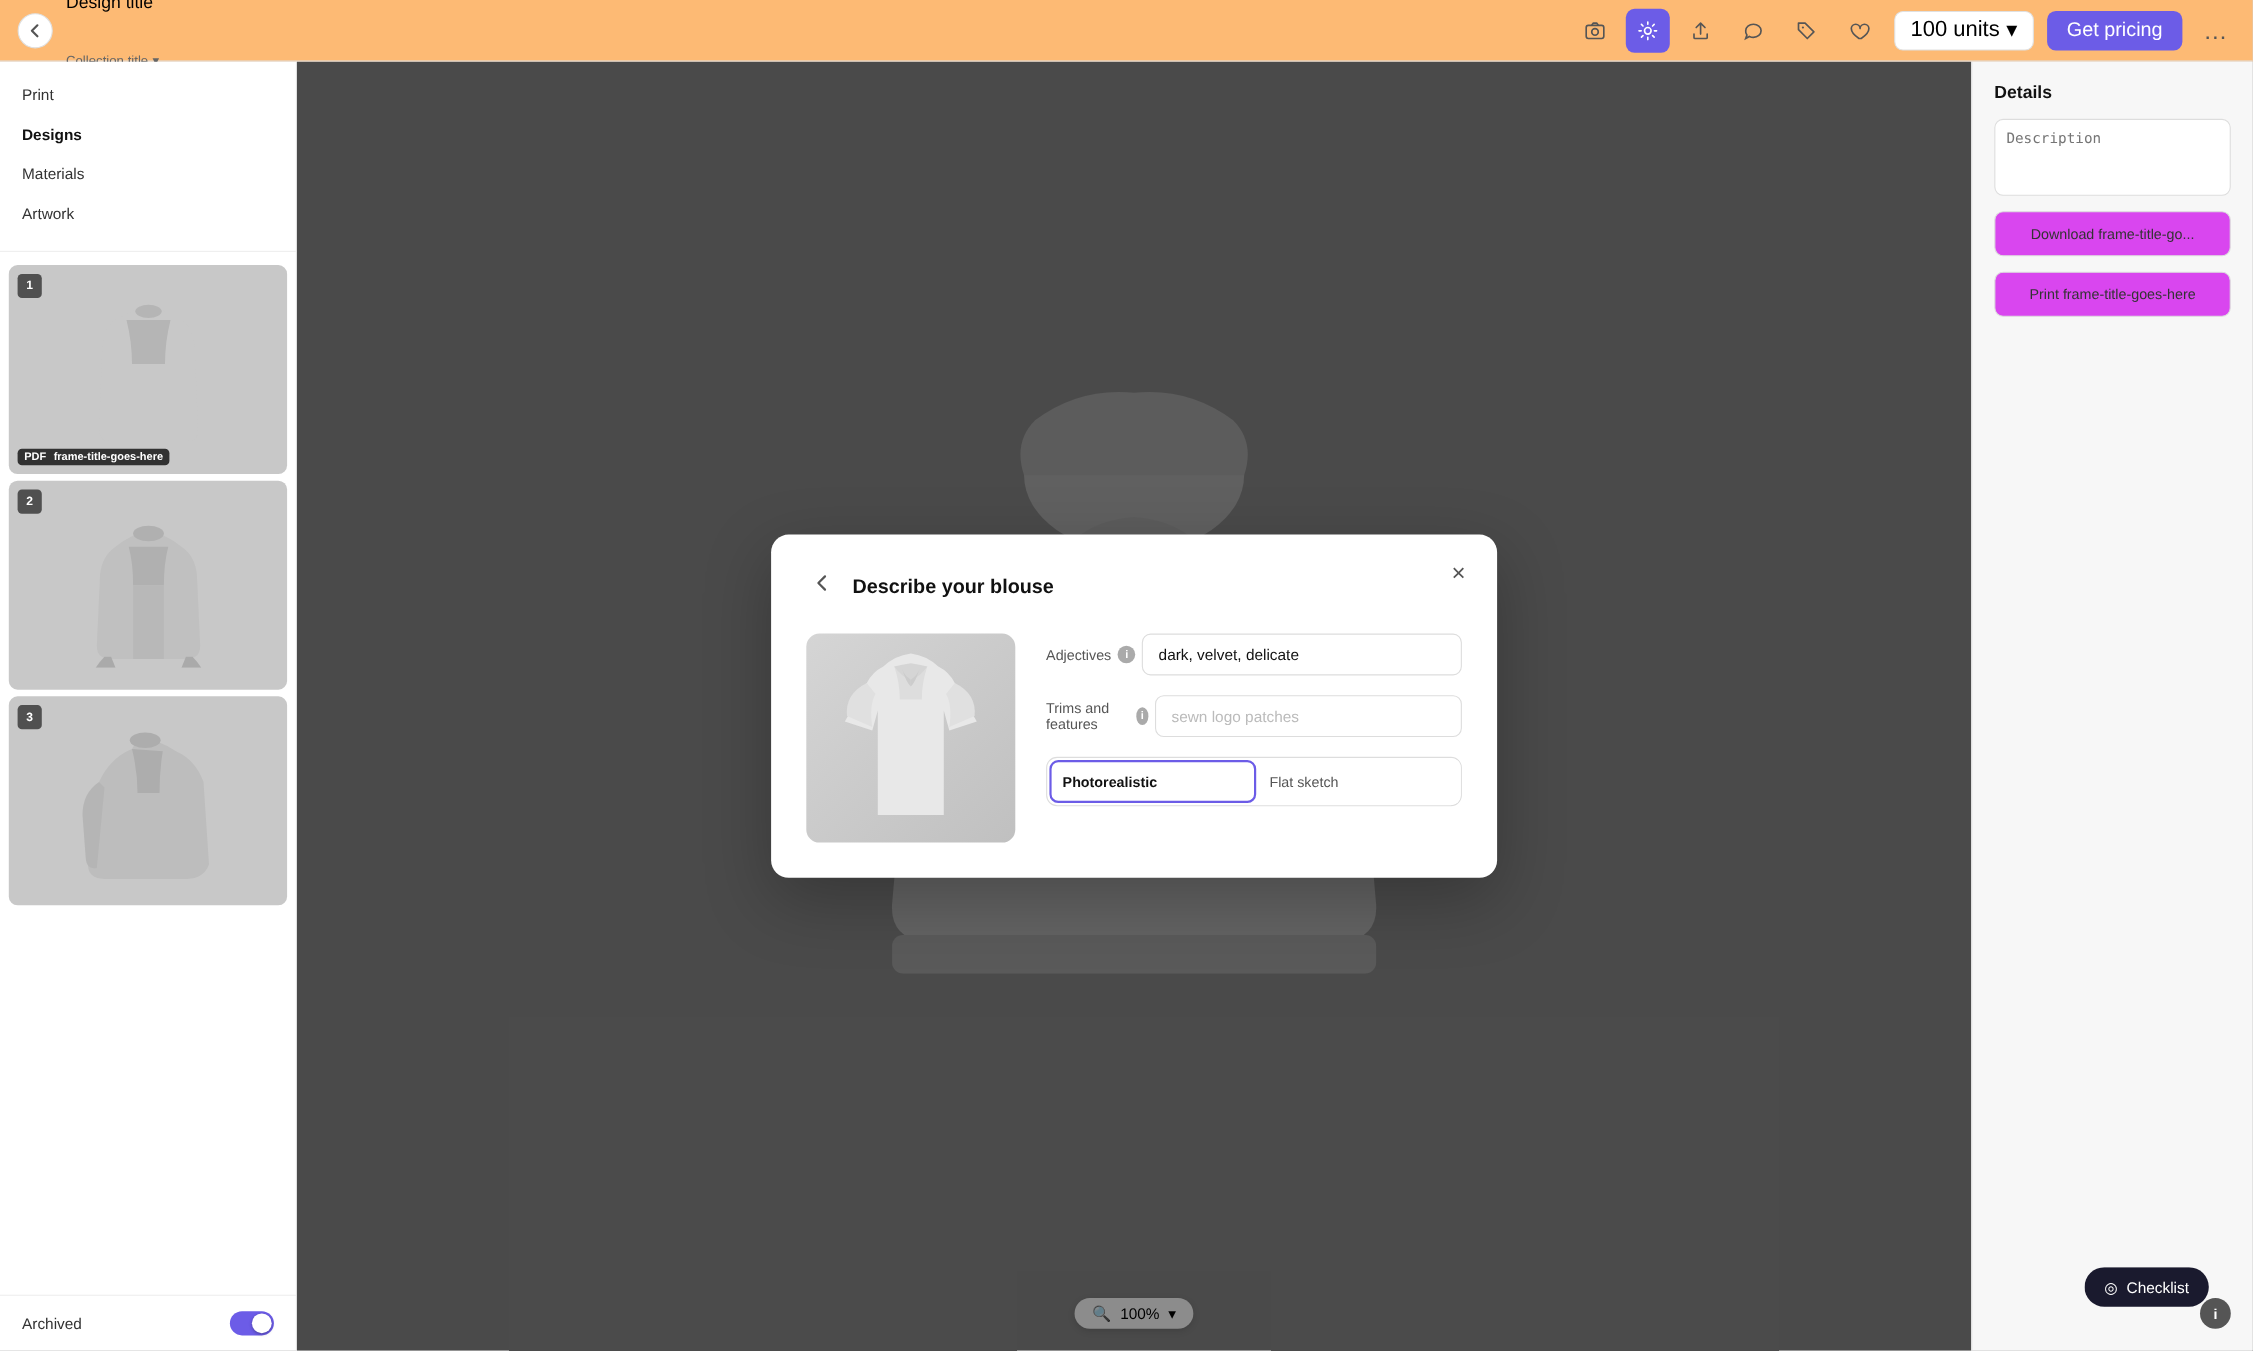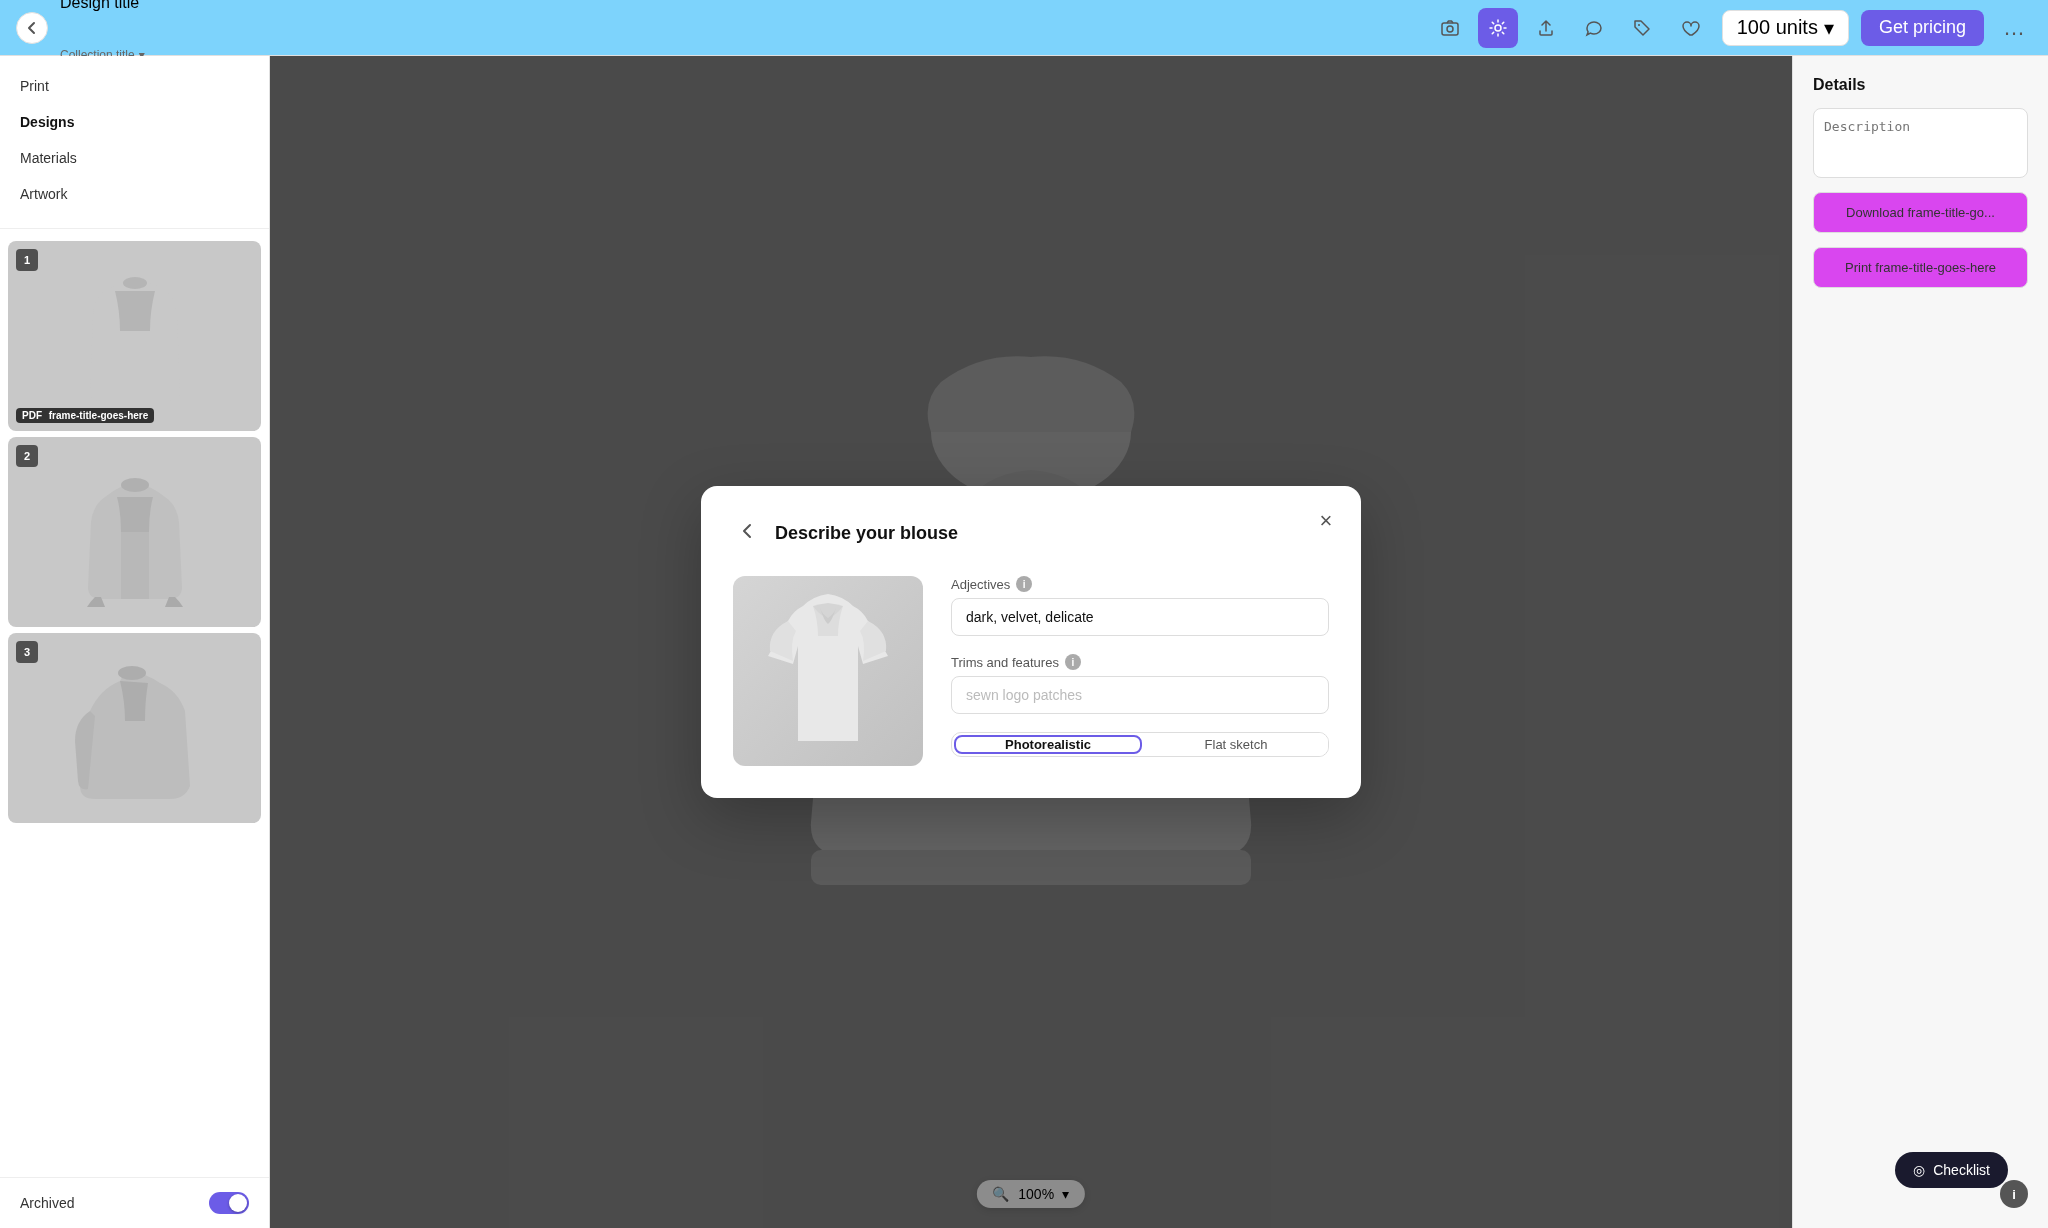--- a/index.html
+++ b/index.html
@@ -1,21 +1,21 @@
 <!DOCTYPE html>
 <html><head>
   <meta charset="utf-8">
   <style>
     * { box-sizing: border-box; margin: 0; padding: 0; }
     body { font-family: -apple-system, BlinkMacSystemFont, 'Segoe UI', sans-serif; background: #f0f0f0; width: 2048px; height: 1228px; overflow: hidden; display: flex; flex-direction: column; }
 
     
     .header {
       height: 56px;
-      background: #7dd3fc;
+      background: #fdba74;
       border-bottom: 1px solid #e0e0e0;
       display: flex;
       align-items: center;
       padding: 0 16px;
       gap: 12px;
       flex-shrink: 0;
     }
     .header-back-btn {
       width: 32px; height: 32px;
       border-radius: 50%;
@@ -297,21 +297,21 @@
       width: 190px; height: 190px;
       border-radius: 12px;
       background: linear-gradient(135deg, #d5d5d5, #c0c0c0);
       flex-shrink: 0;
       display: flex;
       align-items: center;
       justify-content: center;
       overflow: hidden;
     }
     .modal-form { flex: 1; display: flex; flex-direction: column; gap: 18px; }
-    .form-group { display: flex; flex-direction: column; gap: 6px; }
+    .form-group { display: flex; gap: 6px; }
     .form-label {
       font-size: 13px;
       color: #555;
       display: flex;
       align-items: center;
       gap: 6px;
     }
     .form-label-info {
       width: 16px; height: 16px;
       background: #aaa;
@@ -332,21 +332,22 @@
     }
     .form-input::placeholder { color: #bbb; }
     .style-toggle {
       display: flex;
       border: 1.5px solid #ddd;
       border-radius: 10px;
       overflow: hidden;
     }
     .style-option {
       flex: 1;
-      text-align: center;
+      padding: 10px;
+      text-align: left;
       font-size: 13px;
       cursor: pointer;
       background: #fff;
       color: #555;
       border: none;
     }
     .style-option.active {
       background: #fff;
       font-weight: 600;
       color: #111;

